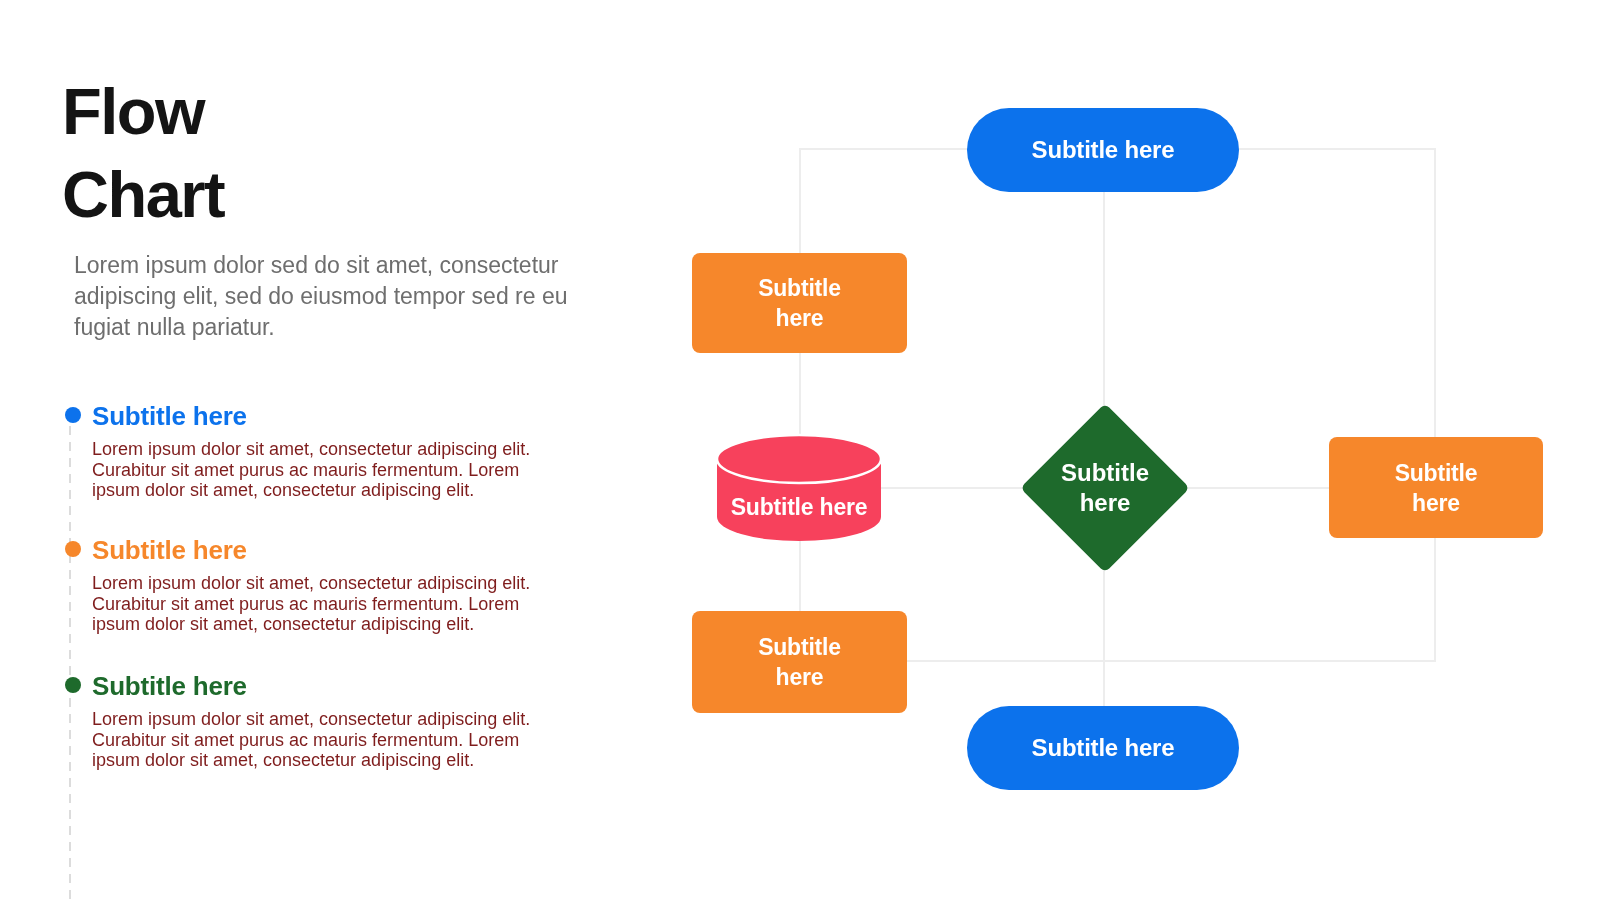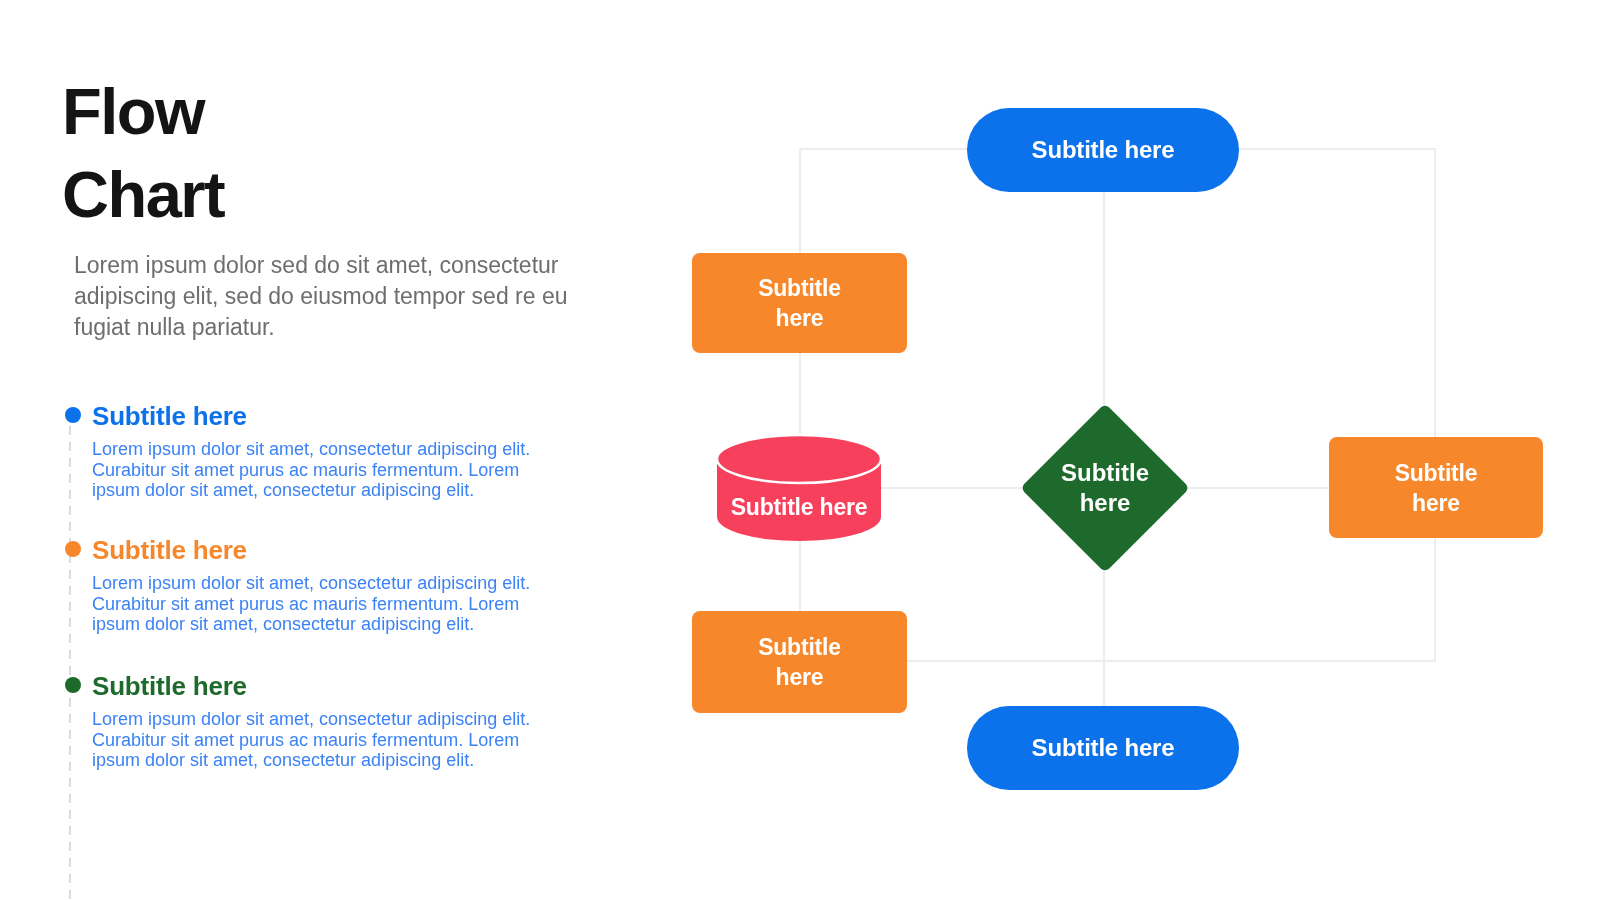--- a/index.html
+++ b/index.html
@@ -23,21 +23,21 @@
   }
   .section { position: absolute; left: 65px; display: flex; }
   .section .dot {
     width: 16px; height: 16px; border-radius: 50%; margin-top: 7px; flex: 0 0 16px;
   }
   .section .content { margin-left: 11px; width: 462px; }
   .section h2 {
     font-size: 26px; line-height: 32px; font-weight: 700; letter-spacing: -0.2px;
     margin-bottom: 7px;
   }
-  .section p { font-size: 18px; line-height: 20.5px; color: #3b82f6; }
+  .section p { font-size: 18px; line-height: 20.5px; color: #7f1d1d; }
   .sec-1 { top: 400px; }
   .sec-2 { top: 534px; }
   .sec-3 { top: 670px; }
   .accent-blue   { color: #0C72EC; }
   .accent-orange { color: #F6872B; }
   .accent-green  { color: #1E6A2C; }
   .dot-blue   { background: #0C72EC; }
   .dot-orange { background: #F6872B; }
   .dot-green  { background: #1E6A2C; }
 

